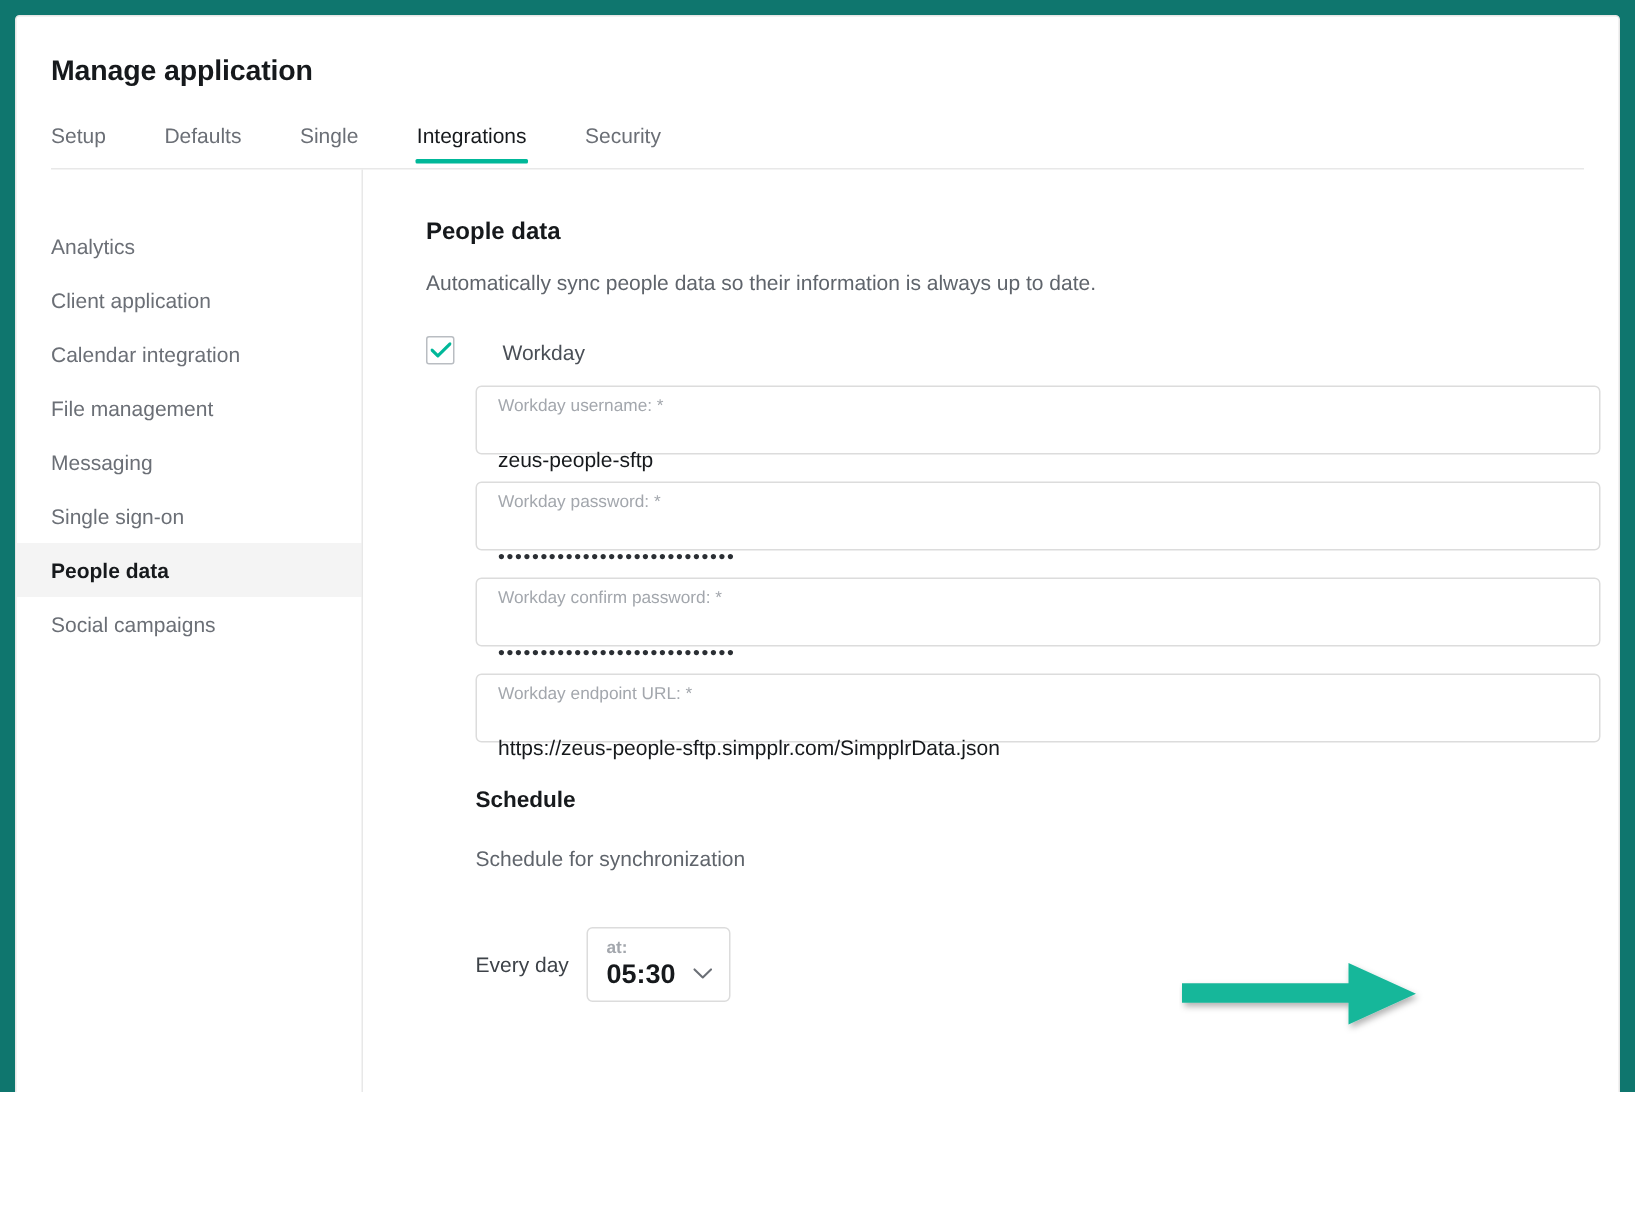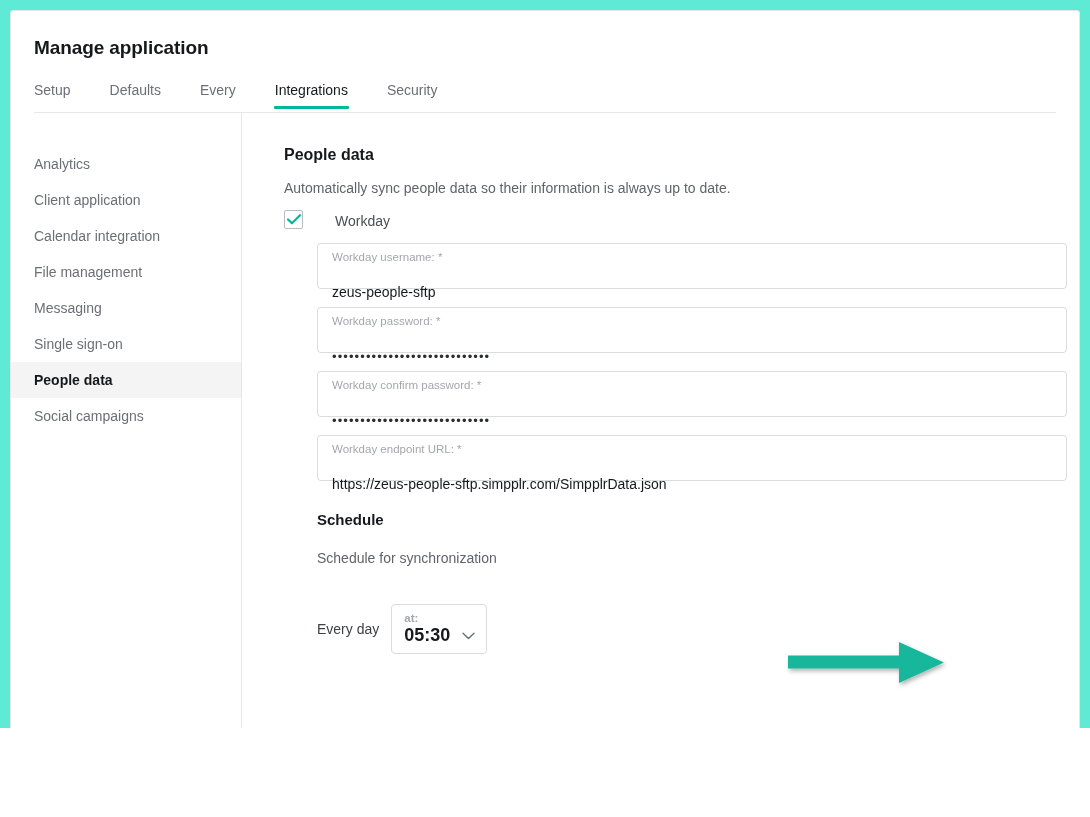--- a/index.html
+++ b/index.html
@@ -10,21 +10,21 @@
     height: 817px;
     background: #ffffff;
     font-family: "Liberation Sans", sans-serif;
     -webkit-font-smoothing: antialiased;
   }
 
   .page {
     position: relative;
     width: 1090px;
     height: 728px;
-    background: #5eead4;
+    background: #0f766e;
     overflow: hidden;
   }
 
   
   .card {
     position: absolute;
     left: 10px;
     top: 10px;
     width: 1070px;
     height: 798px;
@@ -140,21 +140,21 @@
 
   .section-title {
     font-size: 16px;
     font-weight: bold;
     color: #16191c;
     margin: 0 0 16px 0;
   }
   .section-desc {
     font-size: 14px;
     color: #5f646b;
-    margin: 0 0 14px 0;
+    margin: 0 0 28px 0;
   }
 
   
   .check-row {
     display: flex;
     align-items: flex-end;
     gap: 32px;
     margin-bottom: 14px;
   }
   .checkbox {
@@ -310,21 +310,21 @@
 <body>
 
 <div class="page">
   <div class="card">
 
     <div class="page-title">Manage application</div>
 
     <div class="tabs">
       <div class="tab">Setup</div>
       <div class="tab">Defaults</div>
-      <div class="tab">Every</div>
+      <div class="tab">Single</div>
       <div class="tab active">Integrations</div>
       <div class="tab">Security</div>
     </div>
     <div class="tabs-rule"></div>
 
     <div class="body-wrap">
 
       <div class="sidebar">
         <div class="nav-item">Analytics</div>
         <div class="nav-item">Client application</div>

